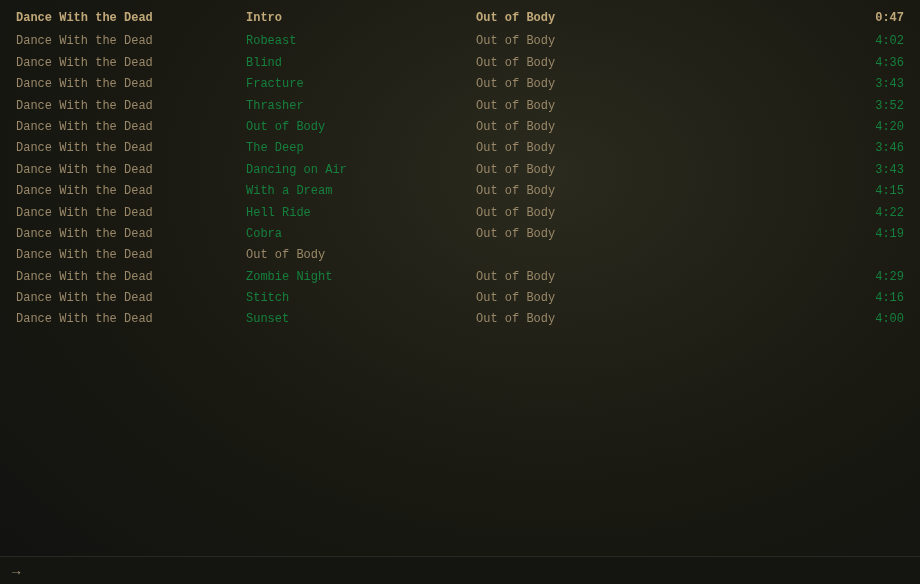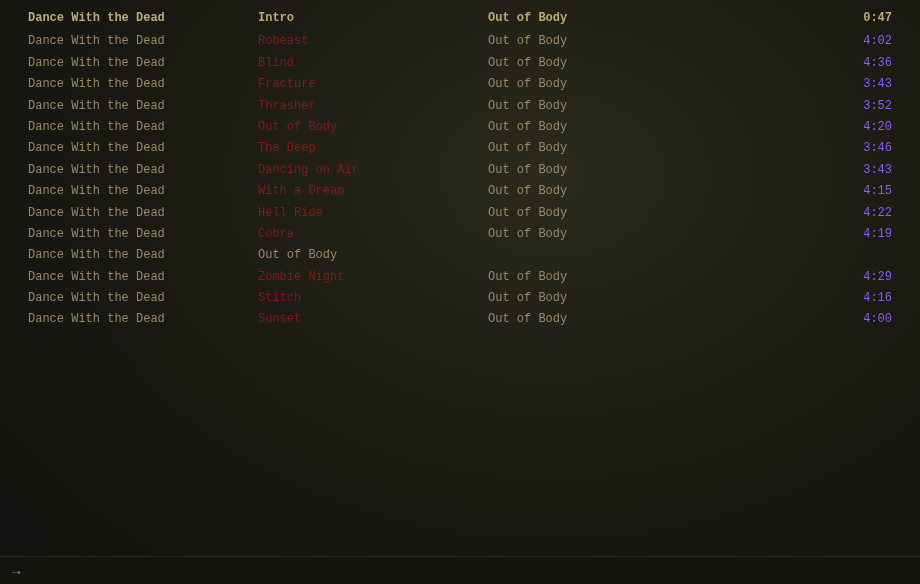--- a/index.html
+++ b/index.html
@@ -14,51 +14,51 @@
       background: #1a1a14;
       background: radial-gradient(ellipse at 60% 30%, #2a2a1e 0%, #1a1a12 50%, #111110 100%);
       font-family: 'Lucida Console', 'Courier New', monospace;
       font-size: 12px;
       color: #a09070;
       overflow: hidden;
       position: relative;
     }
 
     .track-list {
-      padding: 8px 12px;
+      padding: 8px 0;
     }
 
     .track-row {
       display: grid;
       grid-template-columns: 230px 230px 230px 1fr;
       padding: 2px 16px;
       line-height: 1.45;
     }
 
     .track-row.header {
       color: #c8b080;
       font-weight: bold;
       margin-bottom: 2px;
     }
 
     .col-artist {
       color: #9a8868;
     }
 
     .col-title {
-      color: #7f1d1d;
+      color: #15803d;
     }
 
     .col-album {
       color: #9a8868;
     }
 
     .col-duration {
       text-align: right;
-      color: #8b5cf6;
+      color: #15803d;
     }
 
     .header .col-artist,
     .header .col-title,
     .header .col-album,
     .header .col-duration {
       color: #c0a878;
     }
 
     .bottom-bar {

